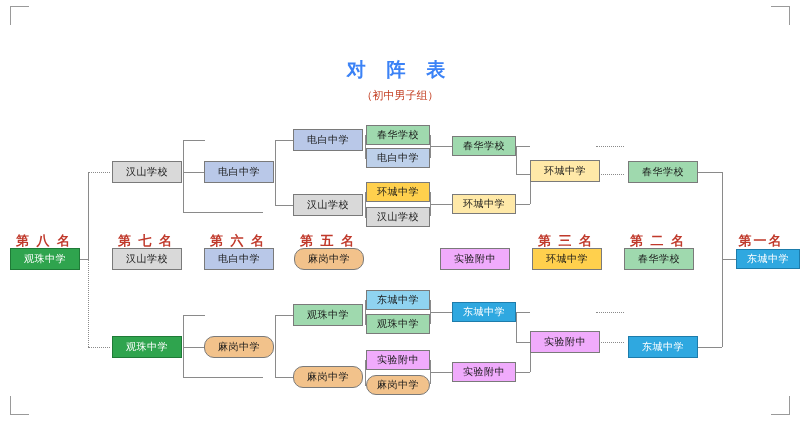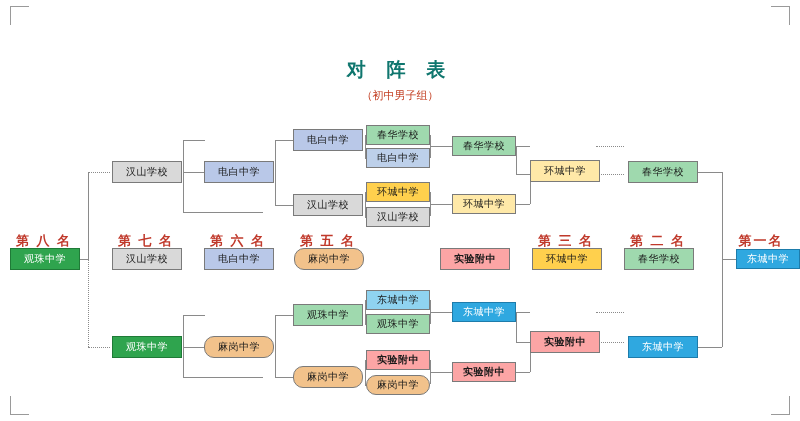--- a/index.html
+++ b/index.html
@@ -21,21 +21,21 @@
 
   
   .title1{position:absolute;width:100%;text-align:center;top:2px;
           font-family:"Liberation Serif","DejaVu Serif",serif;
           font-size:17px;font-weight:bold;color:#111;letter-spacing:1px;}
   .title2{position:absolute;width:100%;text-align:center;top:26px;
           font-family:"Liberation Serif","DejaVu Serif",serif;
           font-size:19px;font-weight:bold;color:#111;letter-spacing:0.5px;}
   .title3{position:absolute;width:100%;text-align:center;top:57px;
           font-family:"Liberation Serif","DejaVu Serif",serif;
-          font-size:19px;font-weight:bold;color:#0f766e;letter-spacing:8px;}
+          font-size:19px;font-weight:bold;color:#3b82f6;letter-spacing:8px;}
   .title4{position:absolute;width:100%;text-align:center;top:88px;
           font-size:11px;color:#c23b1e;}
 
   
   .rank{position:absolute;font-size:13px;font-weight:bold;color:#c0392b;
         text-align:center;letter-spacing:2px;white-space:nowrap;}
 
   
   .box{position:absolute;box-sizing:border-box;border:1px solid #7a7a7a;
        font-size:10px;line-height:1;display:flex;align-items:center;
@@ -47,21 +47,21 @@
   
   .c-green{background:#2fa44e;color:#ffffff;border-color:#1f7a37;}
   .c-gray{background:#d9d9d9;}
   .c-blue{background:#b9c8e8;}
   .c-lblue{background:#bdd0ea;}
   .c-yellow{background:#ffd04d;}
   .c-lyellow{background:#ffe9a8;}
   .c-cyan{background:#2fa8e0;color:#ffffff;border-color:#1d7cab;}
   .c-lcyan{background:#8fd3f0;}
   .c-orange{background:#f2c28b;border-radius:10px;}
-  .c-lorange{background:#fca5a5;font-weight:bold;}
+  .c-lorange{background:#f0abfc;}
   .c-lgreen{background:#9fd9ae;}
 
   
   .ln{position:absolute;background:#8a8a8a;}
   .lnh{height:1px;}
   .lnv{width:1px;}
   .dot{position:absolute;border-top:1px dotted #8a8a8a;height:0;}
   .dotv{position:absolute;border-left:1px dotted #8a8a8a;width:0;}
 </style>
 </head>

